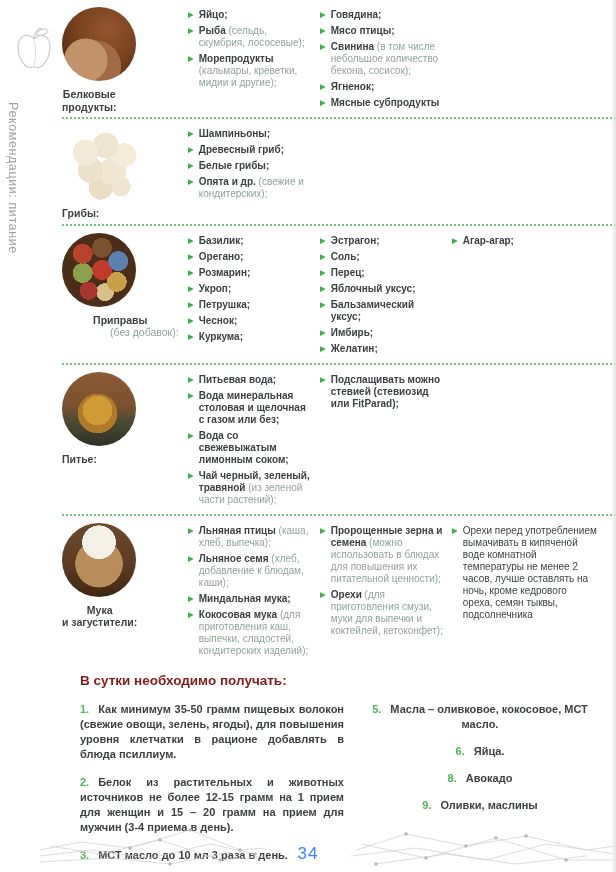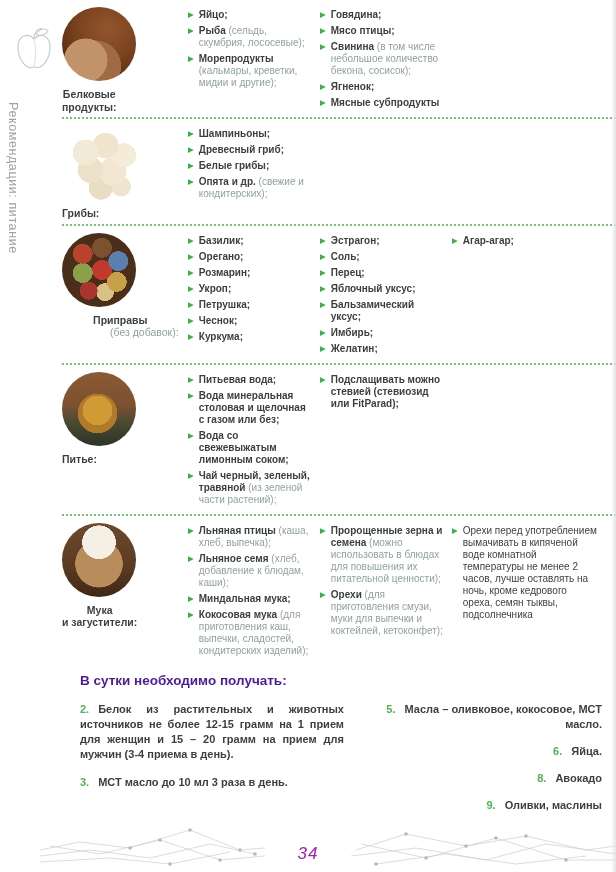--- a/index.html
+++ b/index.html
@@ -77,35 +77,35 @@
       linear-gradient(180deg,#8a5a33 0%,#7d5130 45%,#4a4a33 68%,#2e3226 100%);
   }
   .img-flour{
     background:
       radial-gradient(17px at 50% 26%,#f5f0e6 98%,transparent),
       radial-gradient(24px at 50% 55%,#b98c5c 98%,transparent),
       linear-gradient(180deg,#6d4a2e 0%,#5a3a22 60%,#3f2714 100%);
   }
   
   .daily{margin:12px 14px 0 18px;}
-  .dhead{color:#4c1d95;font-size:13.5px;font-weight:bold;margin:2px 0 14px;}
+  .dhead{color:#7f1d1d;font-size:13.5px;font-weight:bold;margin:2px 0 14px;}
   .dcols{display:flex;}
   .dleft{width:264px;margin-right:14px;flex-shrink:0;}
   .dright{flex:1;}
   .para{
     text-align:justify;font-weight:bold;color:#3c3f42;
     font-size:11px;line-height:15px;margin:0 0 13px;
   }
-  .dright .para{text-align:right;margin-bottom:12px;}
+  .dright .para{text-align:center;margin-bottom:12px;}
   .num{color:#4db258;margin-right:9px;}
   
   .footer{position:absolute;left:0;bottom:0;width:616px;height:52px;}
   .pagenum{
     position:absolute;left:50%;bottom:8px;transform:translateX(-50%);
-    color:#a21caf;font-size:17px;letter-spacing:1px;font-style:italic;
+    color:#3b82f6;font-size:17px;letter-spacing:1px;
   }
   .net{position:absolute;bottom:2px;}
   .net.left{left:40px;} .net.right{right:0;}
   .edge{position:absolute;right:0;top:0;width:5px;height:100%;
     background:linear-gradient(90deg,transparent,#e4e4e4);}
 </style>
 </head>
 <body>
 
 <div class="sidebar">
@@ -349,20 +349,21 @@
           <span class="arrow">▶</span>
           <span class="itx plain"><b>Орехи перед употреблением вымачивать в кипяченой воде комнатной температуры не менее 2 часов, лучше оставлять на ночь, кроме кедрового ореха, семян тыквы, подсолнечника</b></span>
         </div>
       </div>
   </div>
 
   <div class="daily">
     <div class="dhead">В сутки необходимо получать:</div>
     <div class="dcols">
       <div class="dleft">
+          <p class="para"><span class="num">1.</span><span>Как минимум 35-50 грамм пищевых волокон (свежие овощи, зелень, ягоды), для повышения уровня клетчатки в рационе добавлять в блюда псиллиум.</span></p>
           <p class="para"><span class="num">2.</span><span>Белок из растительных и животных источников не более 12-15 грамм на 1 прием для женщин и 15 – 20 грамм на прием для мужчин (3-4 приема в день).</span></p>
           <p class="para"><span class="num">3.</span><span>МСТ масло до 10 мл 3 раза в день.</span></p>
         </div>
       <div class="dright">
           <p class="para"><span class="num">5.</span><span>Масла – оливковое, кокосовое, МСТ масло.</span></p>
           <p class="para"><span class="num">6.</span><span>Яйца.</span></p>
           <p class="para"><span class="num">8.</span><span>Авокадо</span></p>
           <p class="para"><span class="num">9.</span><span>Оливки, маслины</span></p>
         </div>
     </div>

